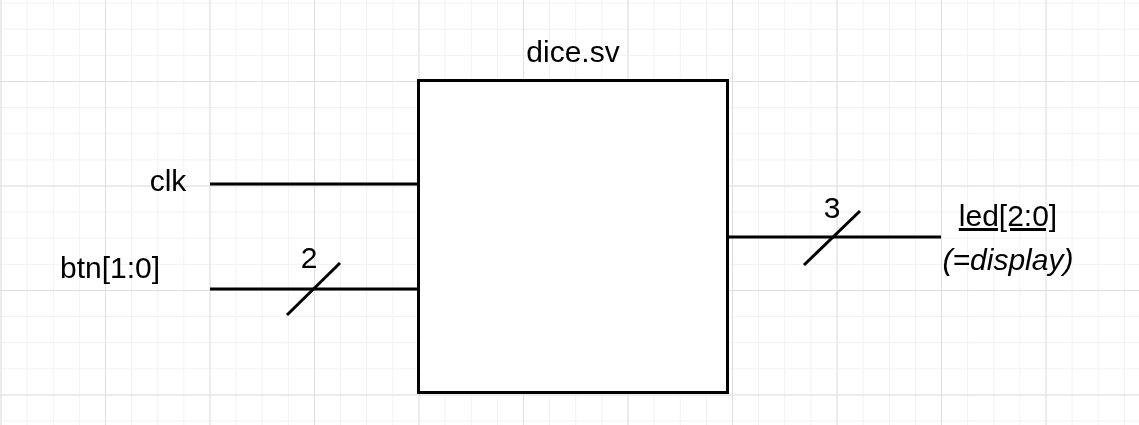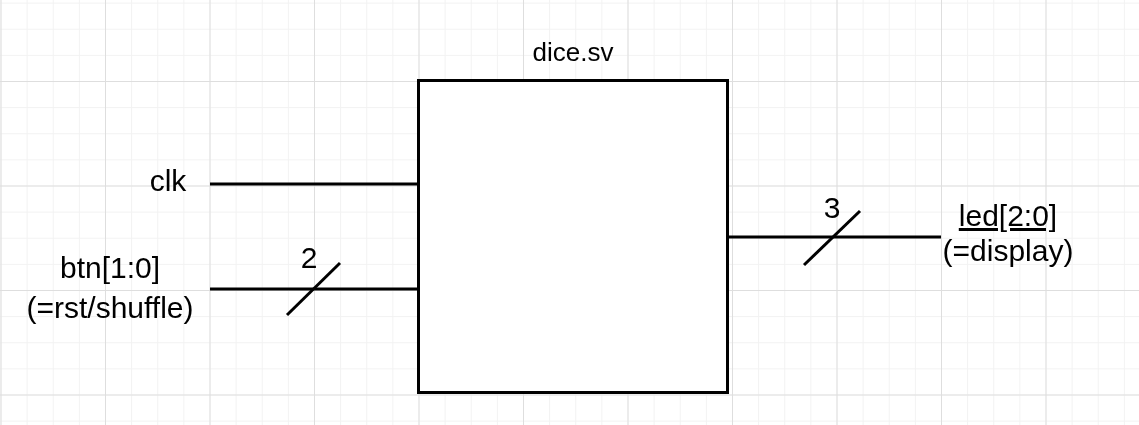--- a/index.html
+++ b/index.html
@@ -51,28 +51,28 @@
     line-height: 36px;
     white-space: nowrap;
     transform: translate(-50%, -50%);
   }
   .module-title {
     position: absolute;
     left: 418px;
     top: 34px;
     width: 310px;
     text-align: center;
-    font-size: 26px;
+    font-size: 30px;
     line-height: 36px;
   }
   .clk-label        { left: 168px;  top: 181px; }
   .btn-label        { left: 110px;  top: 268px; }
   .btn-alias        { left: 110px;  top: 308px; }
   .led-label        { left: 1008px; top: 216px; text-decoration: underline; }
-  .led-alias        { left: 1008px; top: 251px; }
+  .led-alias        { left: 1008px; top: 260px; font-style: italic; }
   .btn-bus-width    { left: 309px;  top: 258px; }
   .led-bus-width    { left: 832px;  top: 208px; }
 </style>
 </head>
 <body>
 
 <div id="canvas">
 
   <svg class="overlay" viewBox="0 0 1139 425" xmlns="http://www.w3.org/2000/svg">
 
@@ -85,20 +85,19 @@
 
     <line class="bus-slash" x1="287" y1="315" x2="340" y2="263"></line>
     <line class="bus-slash" x1="804" y1="265" x2="860" y2="211"></line>
   </svg>
 
   <div class="module-title">dice.sv</div>
 
   <div class="lbl clk-label">clk</div>
 
   <div class="lbl btn-label">btn[1:0]</div>
-  <div class="lbl btn-alias">(=rst/shuffle)</div>
   <div class="lbl btn-bus-width">2</div>
 
   <div class="lbl led-label">led[2:0]</div>
   <div class="lbl led-alias">(=display)</div>
   <div class="lbl led-bus-width">3</div>
 
 </div>
 
 </body></html>

